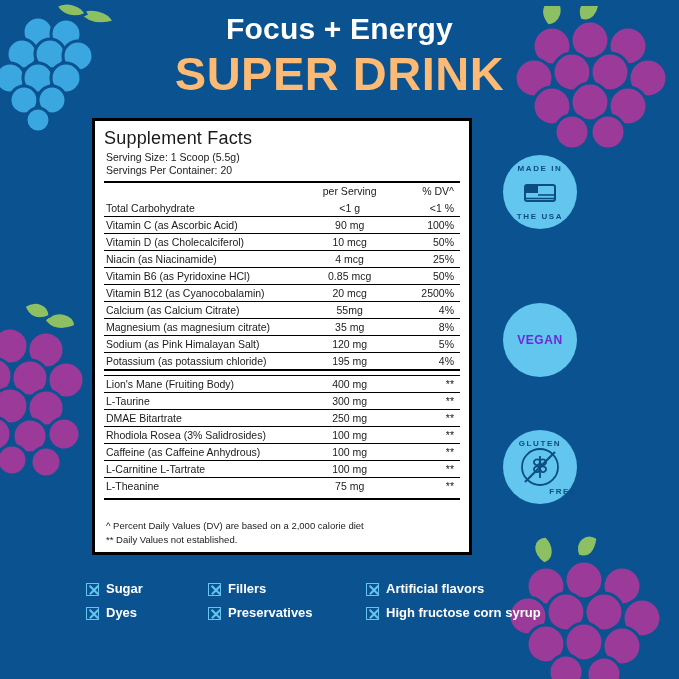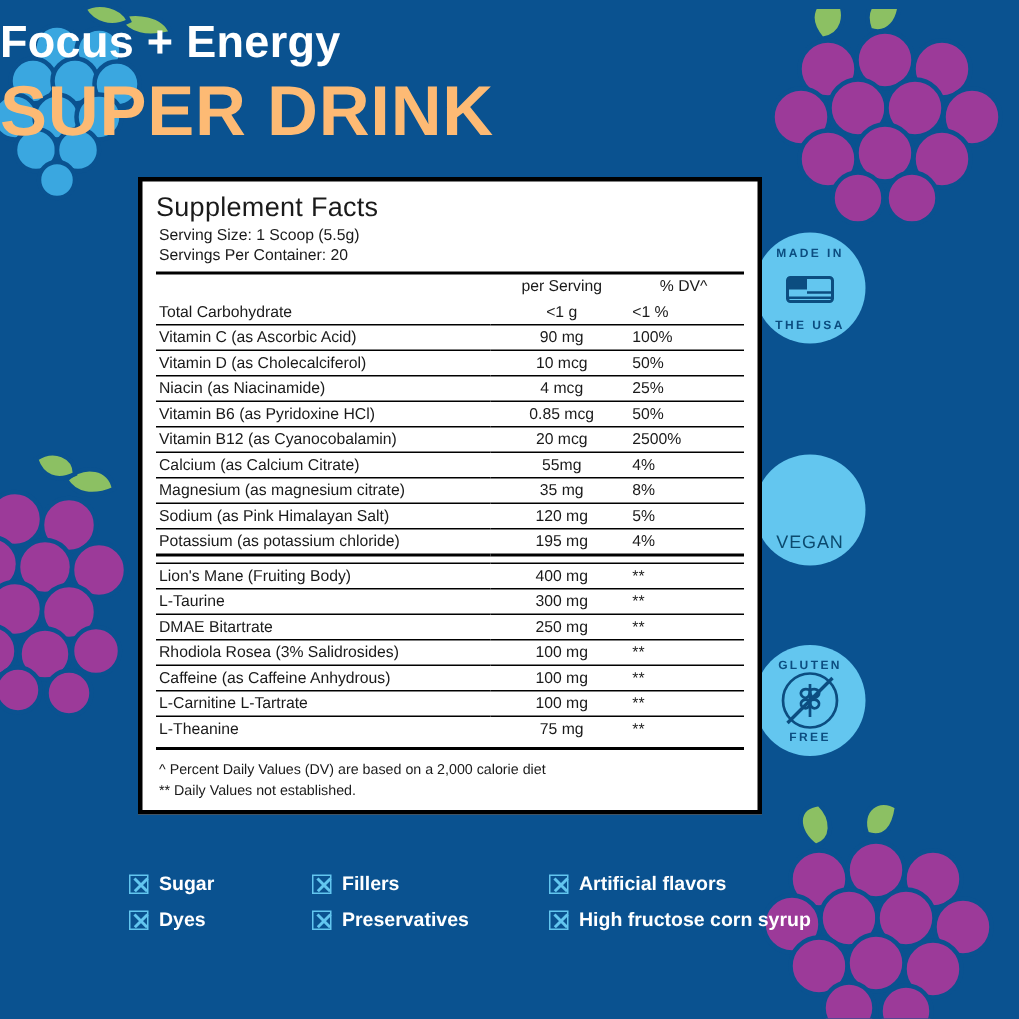--- a/index.html
+++ b/index.html
@@ -14,20 +14,21 @@
   }
 
   
   .berry { position: absolute; }
   .berry svg { display: block; }
 
   
   .header {
     position: absolute;
     top: 10px; left: 0; width: 679px;
+    text-align: center;
     z-index: 5;
   }
   .header .line1 {
     color: #ffffff;
     font-size: 30px;
     font-weight: bold;
     letter-spacing: 0.2px;
     line-height: 38px;
   }
   .header .line2 {
@@ -35,21 +36,21 @@
     font-size: 47px;
     font-weight: bold;
     letter-spacing: 0.5px;
     line-height: 52px;
   }
 
   
   .panel {
     position: absolute;
     left: 92px; top: 118px;
-    width: 416px;
+    width: 380px;
     background: #ffffff;
     border: 3px solid #000000;
     padding: 7px 9px 6px 9px;
     z-index: 6;
   }
   .panel-title {
     font-size: 18px;
     font-weight: normal;
     color: #1a1a1a;
     letter-spacing: 0.2px;
@@ -69,32 +70,32 @@
     font-size: 10.5px;
     color: #1a1a1a;
   }
   table.facts th, table.facts td {
     padding: 2px 0 2px 0;
     font-weight: normal;
     vertical-align: middle;
   }
   table.facts .c-name  { text-align: left; padding-left: 2px; width: 57%; }
   table.facts .c-amt   { text-align: center; width: 24%; }
-  table.facts .c-dv    { padding-right: 6px; width: 19%; }
+  table.facts .c-dv    { text-align: right; padding-right: 6px; width: 19%; }
   table.facts thead th { padding-bottom: 3px; }
   table.facts tbody tr td { border-top: 1px solid #000000; }
   table.facts tbody tr.first-row td { border-top: none; }
   .sep-row td { border-top: 2px solid #000 !important; height: 3px; padding: 0; }
 
   .footnotes {
     font-size: 9.5px;
     color: #1a1a1a;
     line-height: 12.5px;
     padding-left: 2px;
-    padding-top: 8px;
+    padding-top: 20px;
   }
 
   
   .badge {
     position: absolute;
     width: 74px; height: 74px;
     border-radius: 50%;
     background: #63c6ef;
     z-index: 4;
     color: #0a5290;
@@ -104,23 +105,22 @@
   .badge-vegan { left: 503px; top: 303px; }
   .badge-gluten { left: 503px; top: 430px; }
 
   .badge .arc-top, .badge .arc-bottom {
     position: absolute; left: 0; width: 74px;
     font-size: 8px; font-weight: bold; letter-spacing: 1.6px;
     color: #0c4d80;
   }
   .badge-vegan .center-text {
     position: absolute; top: 30px; left: 0; width: 74px;
-    font-size: 12px; font-weight: normal; letter-spacing: 0.6px;
-    color: #0c4a6e;
-    margin-top: 21px;
+    font-size: 12px; font-weight: bold; letter-spacing: 0.6px;
+    color: #6d28d9;
   }
   .badge svg { position: absolute; left: 0; top: 0; }
 
   
   .dnc-wrap {
     position: absolute;
     left: 86px; top: 572px;
     width: 510px;
     z-index: 6;
   }
@@ -393,21 +393,21 @@
     <g stroke="#0c4d80" stroke-width="1.8" fill="none">
       <path d="M37 26 L37 48"></path>
       <path d="M37 30 C31 28 29 33 33 35 C36 36 37 33 37 30Z"></path>
       <path d="M37 30 C43 28 45 33 41 35 C38 36 37 33 37 30Z"></path>
       <path d="M37 37 C31 35 29 40 33 42 C36 43 37 40 37 37Z"></path>
       <path d="M37 37 C43 35 45 40 41 42 C38 43 37 40 37 37Z"></path>
       <circle cx="37" cy="37" r="18"></circle>
       <path d="M22 52 L52 22" stroke-width="2.2"></path>
     </g>
   </svg>
-  <div class="arc-bottom" style="bottom:8px;">FREE</div>
+  <div class="arc-bottom" style="bottom:8px;text-align:right;">FREE</div>
 </div>
 
 <div class="dnc-wrap">
   <div class="dnc-grid">
     <div class="dnc-item">
       <span class="dnc-box"></span>
       <span>Sugar</span>
     </div>
     <div class="dnc-item">
       <span class="dnc-box"></span>

